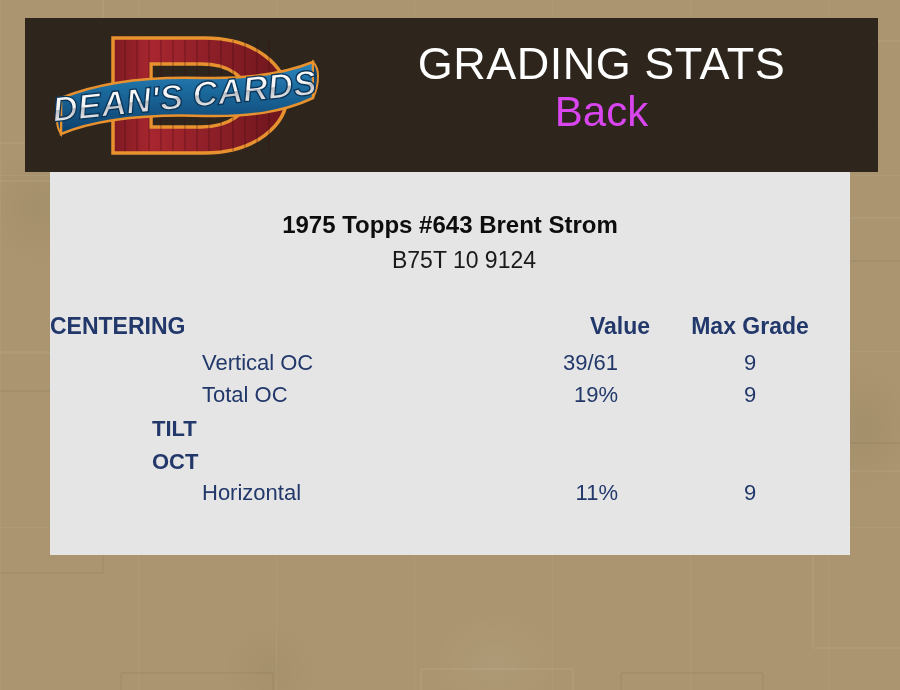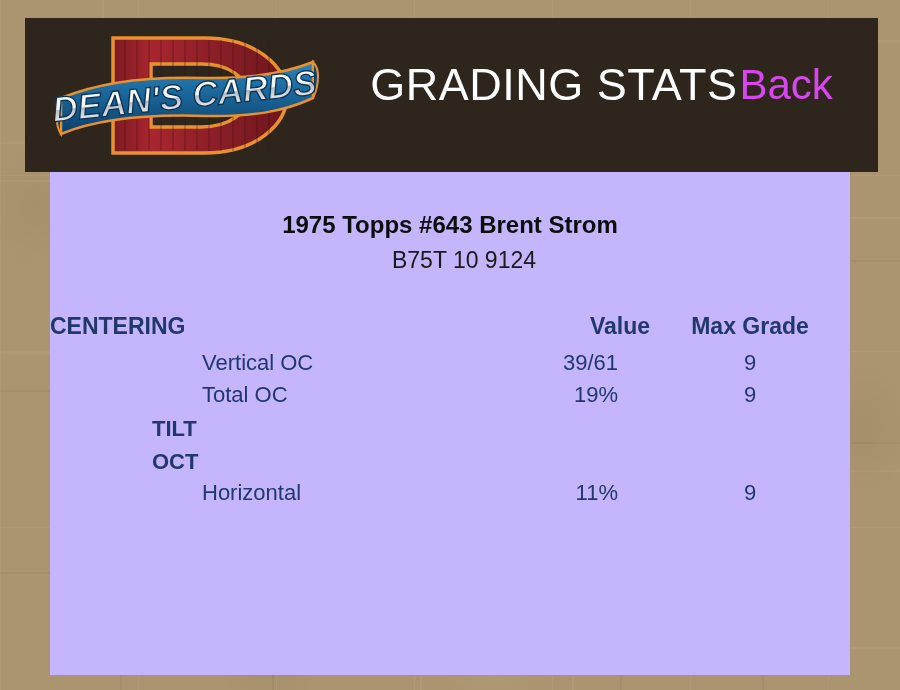--- a/index.html
+++ b/index.html
@@ -60,20 +60,21 @@
   #logo svg { display: block; }
 
   
   #header-titles {
     position: absolute;
     left: 300px;
     top: 0;
     width: 553px;
     height: 134px;
     display: flex;
+    flex-direction: column;
     align-items: center;
     justify-content: center;
     gap: 2px;
   }
   #grading-title {
     color: #ffffff;
     font-size: 45px;
     line-height: 52px;
     letter-spacing: 0.5px;
     font-weight: 400;
@@ -84,22 +85,22 @@
     line-height: 40px;
     font-weight: 400;
   }
 
   
   #content-panel {
     position: absolute;
     left: 50px;
     top: 172px;
     width: 800px;
-    height: 503px;
-    background: #c4b5fd;
+    height: 383px;
+    background: #e5e5e5;
   }
 
   #card-title {
     text-align: center;
     color: #0d0d0d;
     font-size: 24px;
     font-weight: bold;
     margin-top: 38px;
     line-height: 30px;
   }

